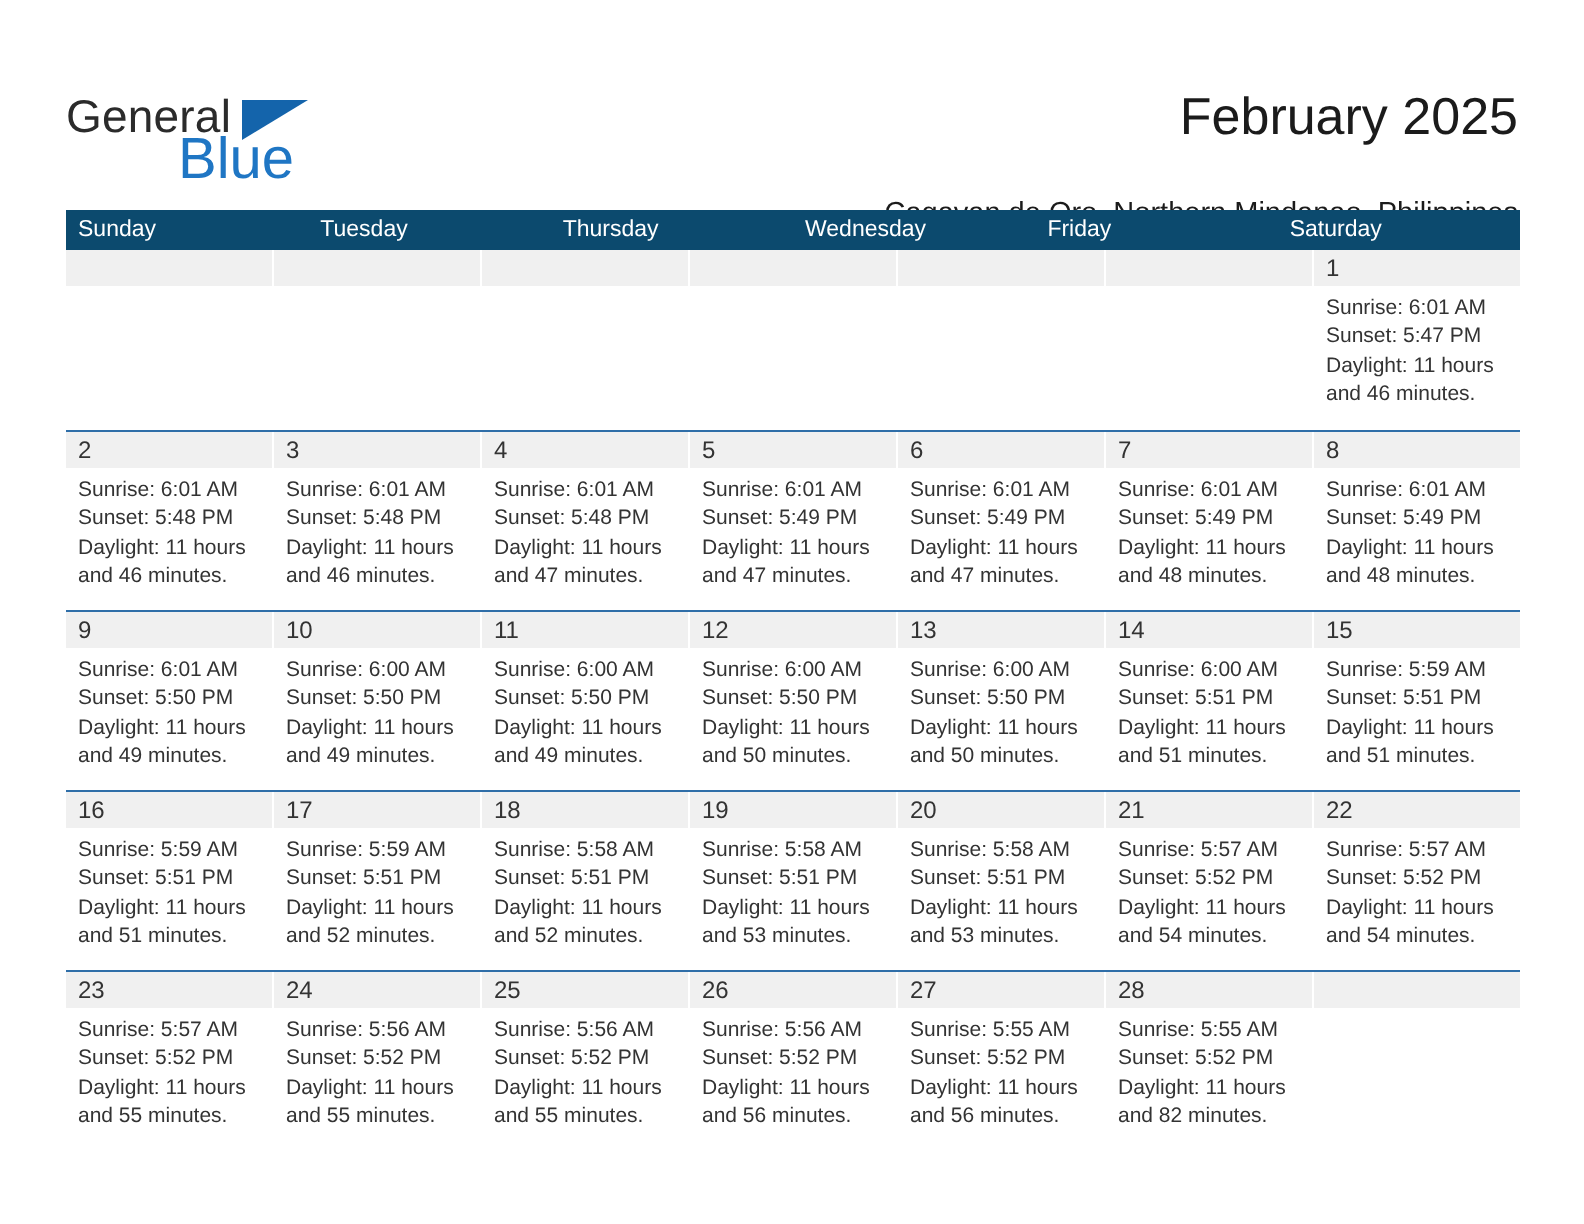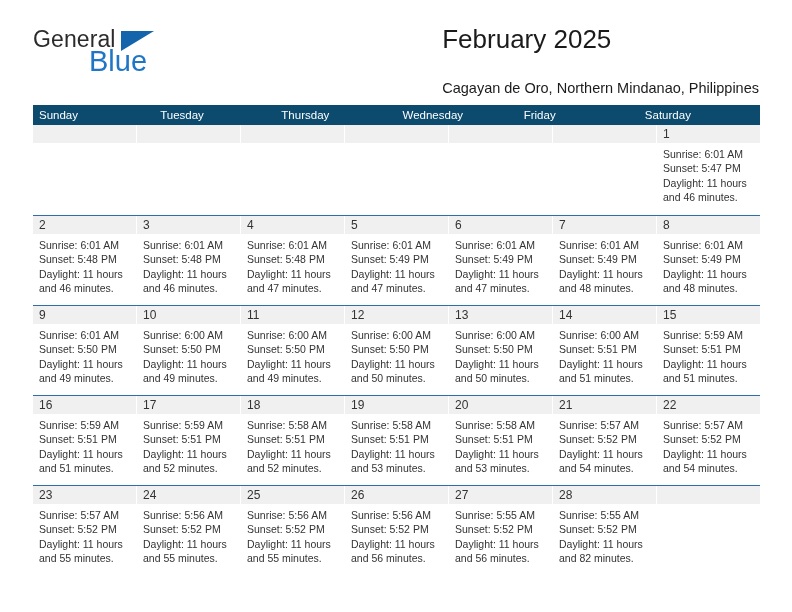--- a/index.html
+++ b/index.html
@@ -18,21 +18,21 @@
     position: relative;
     width: 792px;
     height: 612px;
     box-sizing: border-box;
   }
 
   
   .header {
     position: absolute;
     left: 33px;
-    top: 22px;
+    top: 41px;
     right: 33px;
     height: 68px;
   }
   .logo {
     position: absolute;
     left: 0;
     top: 4px;
     width: 200px;
     height: 56px;
   }
@@ -61,20 +61,21 @@
     top: 5px;
     width: 0;
     height: 0;
     border-left: 33px solid #1464ab;
     border-bottom: 20px solid transparent;
   }
   .title-block {
     position: absolute;
     right: 0;
     top: 0;
+    text-align: right;
   }
   .cal-title {
     font-size: 26px;
     color: #1b1b1b;
     line-height: 34px;
     white-space: nowrap;
   }
   .cal-subtitle {
     font-size: 14.5px;
     color: #1b1b1b;

